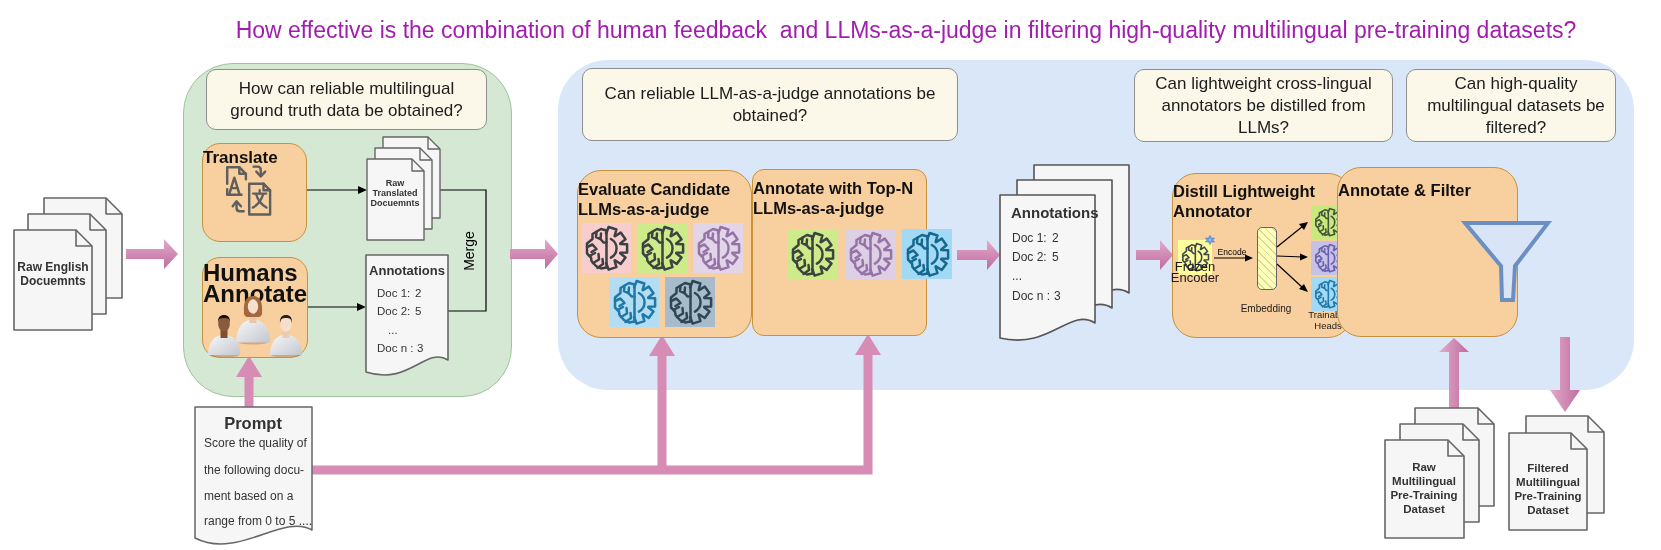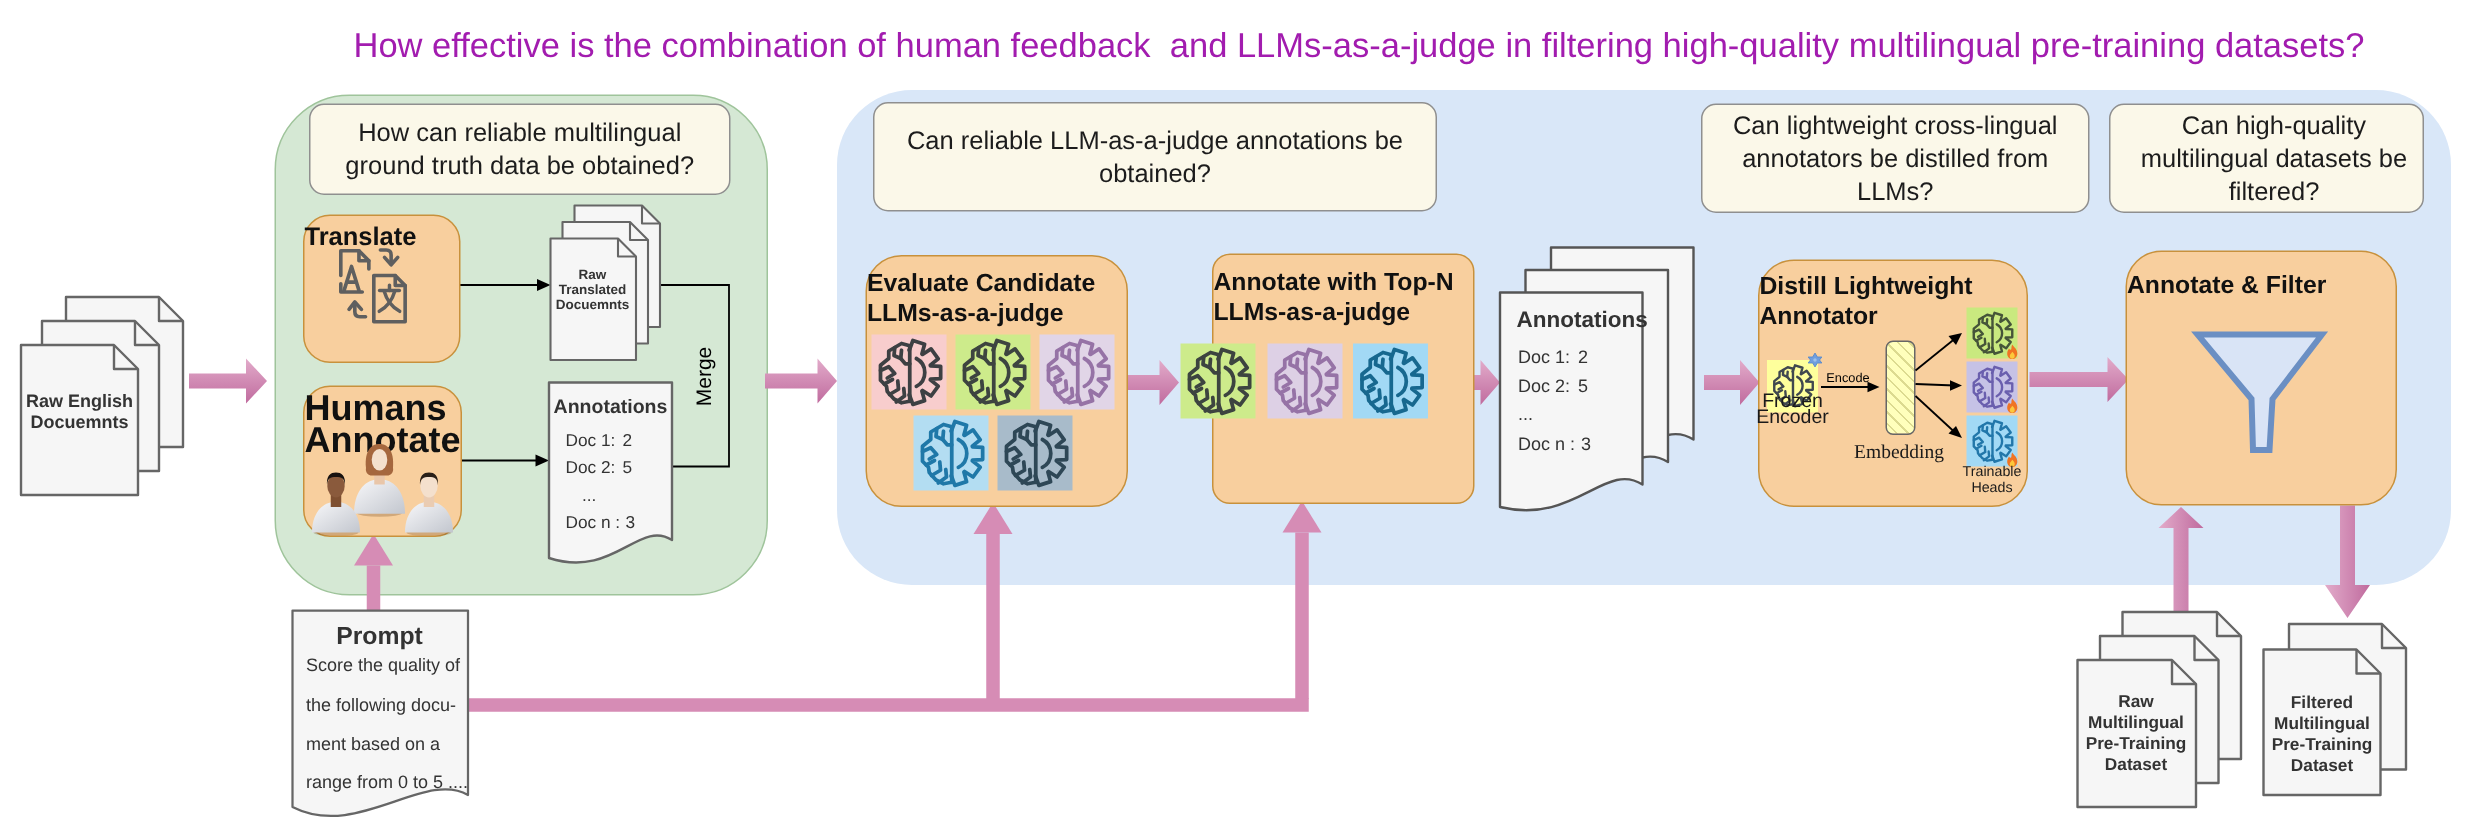--- a/index.html
+++ b/index.html
@@ -188,21 +188,21 @@
       <svg width="50" height="50" style="color:#1f78a8">
         <use href="#bg"></use>
       </svg>
     </div>
 <div class="sq" style="left:665px;top:277px;background:#a8bbca;">
       <svg width="50" height="50" style="color:#2e4756">
         <use href="#bg"></use>
       </svg>
     </div>
 
-<div class="ob" style="left:808px;top:169px;width:173px;height:165px;border-radius:12px;">
+<div class="ob" style="left:752px;top:169px;width:173px;height:165px;border-radius:12px;">
   <div class="obt" style="font-size:16.5px;line-height:20px;margin-top:8px;">Annotate with Top-N<br>LLMs-as-a-judge</div>
 </div>
 <div class="sq" style="left:787px;top:229px;background:#cdeb8b;">
       <svg width="50" height="50" style="color:#3d4440">
         <use href="#bg"></use>
       </svg>
     </div>
 <div class="sq" style="left:845px;top:229px;background:#ddd0e5;">
       <svg width="50" height="50" style="color:#9673a6">
         <use href="#bg"></use>
@@ -255,24 +255,24 @@
 <svg class="abs" style="left:1337px;top:229px" width="9" height="11" viewBox="0 0 12 14">
       <use href="#fire"></use>
     </svg>
 <svg class="abs" style="left:1337px;top:265px" width="9" height="11" viewBox="0 0 12 14">
       <use href="#fire"></use>
     </svg>
 <svg class="abs" style="left:1337px;top:301px" width="9" height="11" viewBox="0 0 12 14">
       <use href="#fire"></use>
     </svg>
 <div class="lbl" style="left:1167px;top:261px;width:56px;font-size:13px;line-height:11px;">Frozen<br>Encoder</div>
-<div class="lbl" style="left:1232px;top:293px;width:68px;font-size:13px;font-family:Liberation Serif, serif;">Embedding</div>
+<div class="lbl" style="left:1232px;top:303px;width:68px;font-size:10px;">Embedding</div>
 <div class="lbl" style="left:1300px;top:309px;width:56px;font-size:9.5px;line-height:11px;">Trainable<br>Heads</div>
 
-<div class="ob" style="left:1417px;top:167px;width:179px;height:168px;border-radius:24px;">
+<div class="ob" style="left:1337px;top:167px;width:179px;height:168px;border-radius:24px;">
   <div class="obt" style="font-size:16.5px;margin-top:13px;">Annotate &amp; Filter</div>
 </div>
 <svg class="abs" style="left:1460px;top:218px" width="95" height="90" viewBox="0 0 95 90">
  <path d="M5,5 L88,5 L55,48 L53,82 L42,82 L41,48 Z" fill="#d9e4f6" stroke="#6b8fc3" stroke-width="4" stroke-linejoin="miter"></path>
 </svg>
 
 <svg class="abs" style="left:10px;top:194px" width="125" height="142" viewBox="0 0 125 142">
  <g fill="#f6f6f6" stroke="#666" stroke-width="1.6" stroke-linejoin="round">
   <path d="M34,4 L96,4 L112,20 L112,104 L34,104 Z"></path>
         <path d="M96,4 L96,20 L112,20" fill="none"></path>

